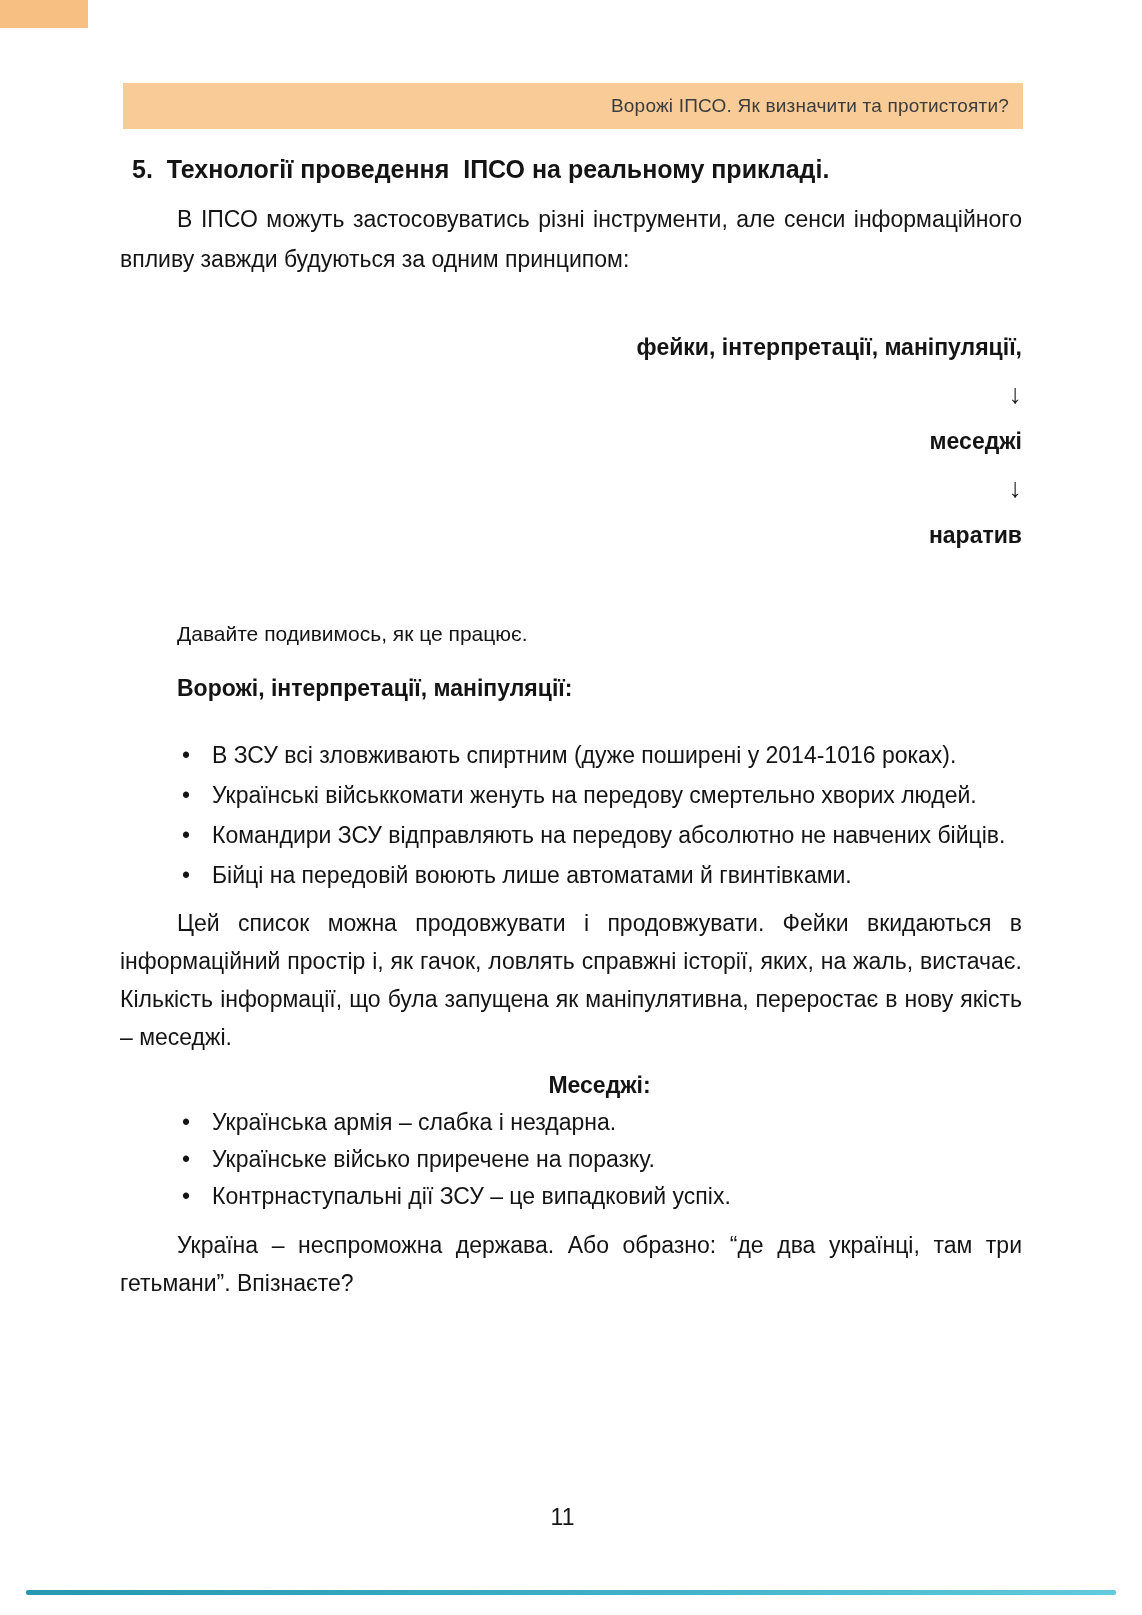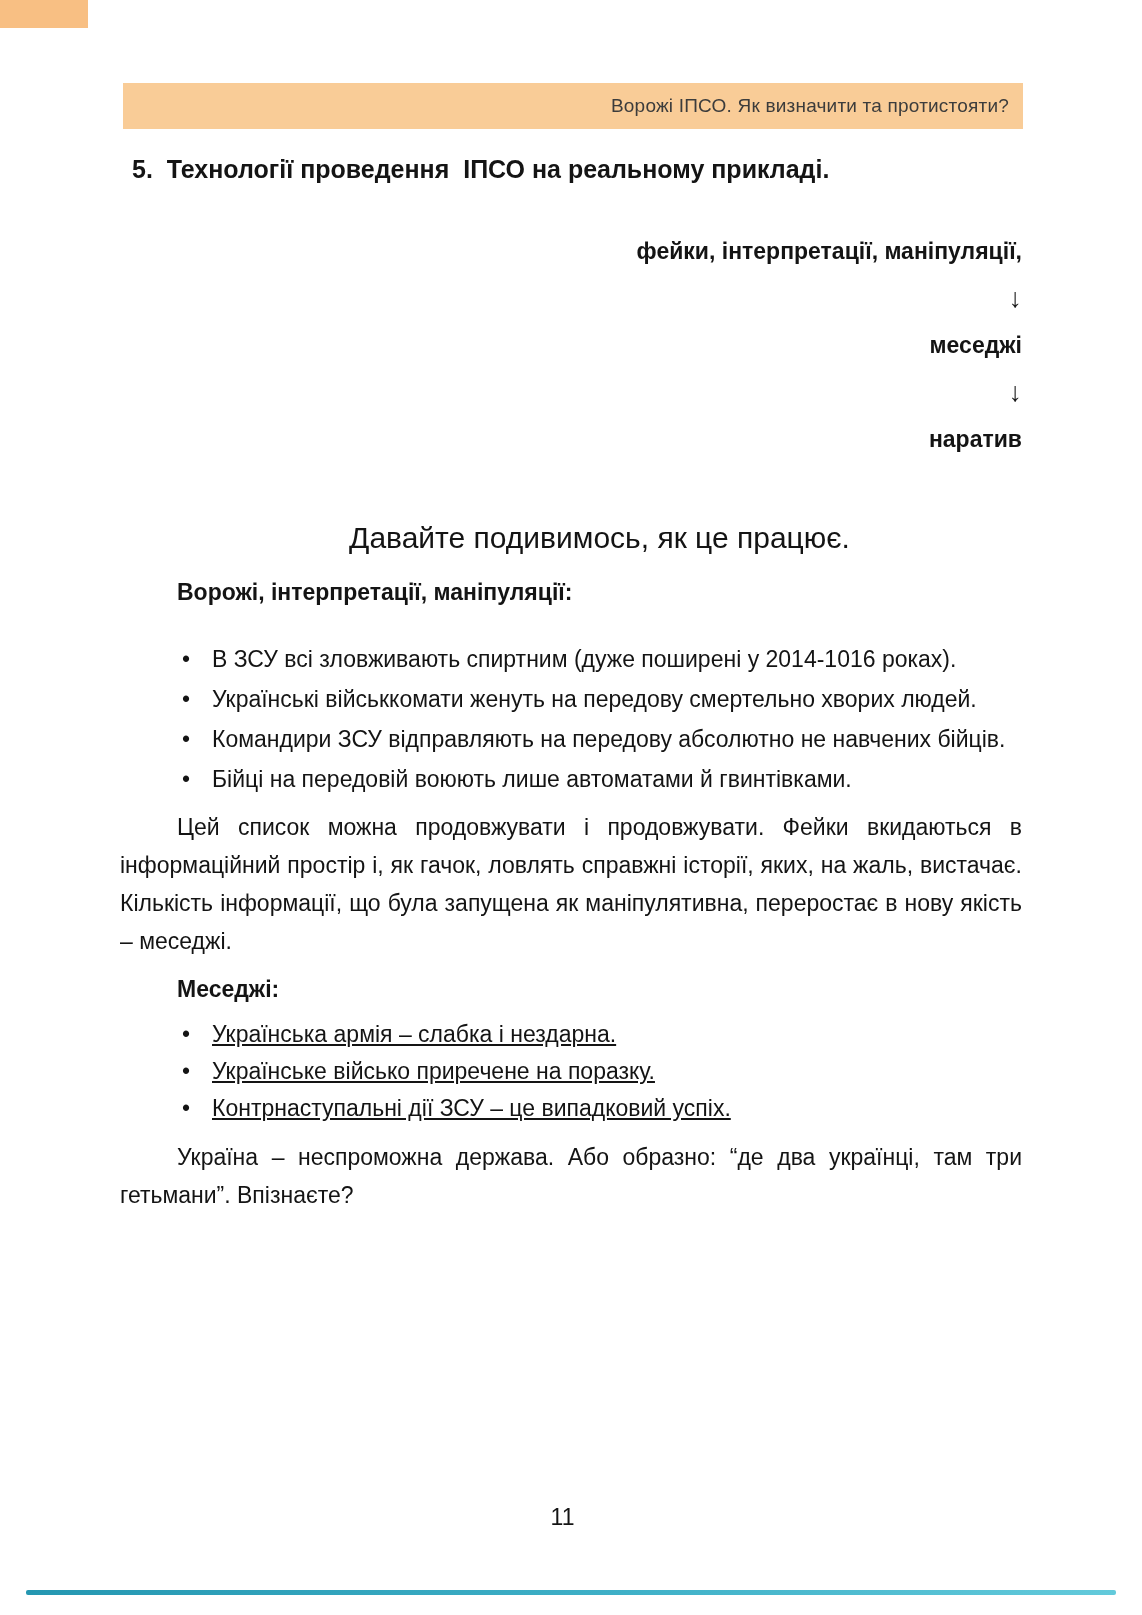--- a/index.html
+++ b/index.html
@@ -67,24 +67,23 @@
   }
   .flow-arrow {
     font-size: 27px;
     line-height: 25px;
     margin: 0 0 22px 0;
     color: #1a1a1a;
     font-weight: 400;
   }
   .lead {
     margin: 51px 0 0 0;
-    font-size: 30px;
+    font-size: 21px;
     line-height: 26px;
     text-indent: 57px;
-    text-align: center;
   }
   .sub-heading {
     margin: 28px 0 0 57px;
     font-size: 23px;
     font-weight: 700;
     line-height: 26px;
   }
   ul.bullets {
     list-style: none;
     margin: 36px 0 0 0;
@@ -97,24 +96,24 @@
     line-height: 37px;
     text-align: justify;
     margin: 0 0 3px 0;
   }
   ul.bullets li::before {
     content: "\2022";
     position: absolute;
     left: 62px;
     top: 0;
   }
-  ul.bullets.tight { margin-top: 14px; text-decoration: underline; }
+  ul.bullets.tight { margin-top: 6px; }
   ul.bullets.tight li { line-height: 36px; margin-bottom: 1px; }
   .after-fakes { margin-top: 10px; line-height: 38px; }
-  .messages-heading { margin-top: 16px; }
+  .messages-heading { margin-top: 16px; text-align: center; }
   .narrative-heading { margin-top: 18px; }
   .narrative-para { margin-top: 12px; line-height: 38px; }
   .page-number {
     position: absolute;
     left: 0; right: 17px;
     bottom: 66px;
     text-align: center;
     font-size: 23px;
     color: #141414;
   }
@@ -135,20 +134,21 @@
   <div class="corner-accent"></div>
 
   <div class="header-band">
     <span class="band-title">Ворожі ІПСО. Як визначити та протистояти?</span>
   </div>
 
   <div class="content">
 
     <h1 class="section-heading">5.  Технології проведення  ІПСО на реальному прикладі.</h1>
 
+    <p class="para intro">В ІПСО можуть застосовуватись різні інструменти, але сенси інформаційного впливу завжди будуються за одним принципом:</p>
 
     <div class="flow">
       <div class="flow-step">фейки, інтерпретації, маніпуляції,</div>
       <div class="flow-arrow">↓</div>
       <div class="flow-step">меседжі</div>
       <div class="flow-arrow">↓</div>
       <div class="flow-step">наратив</div>
     </div>
 
     <p class="lead">Давайте подивимось, як це працює.</p>

